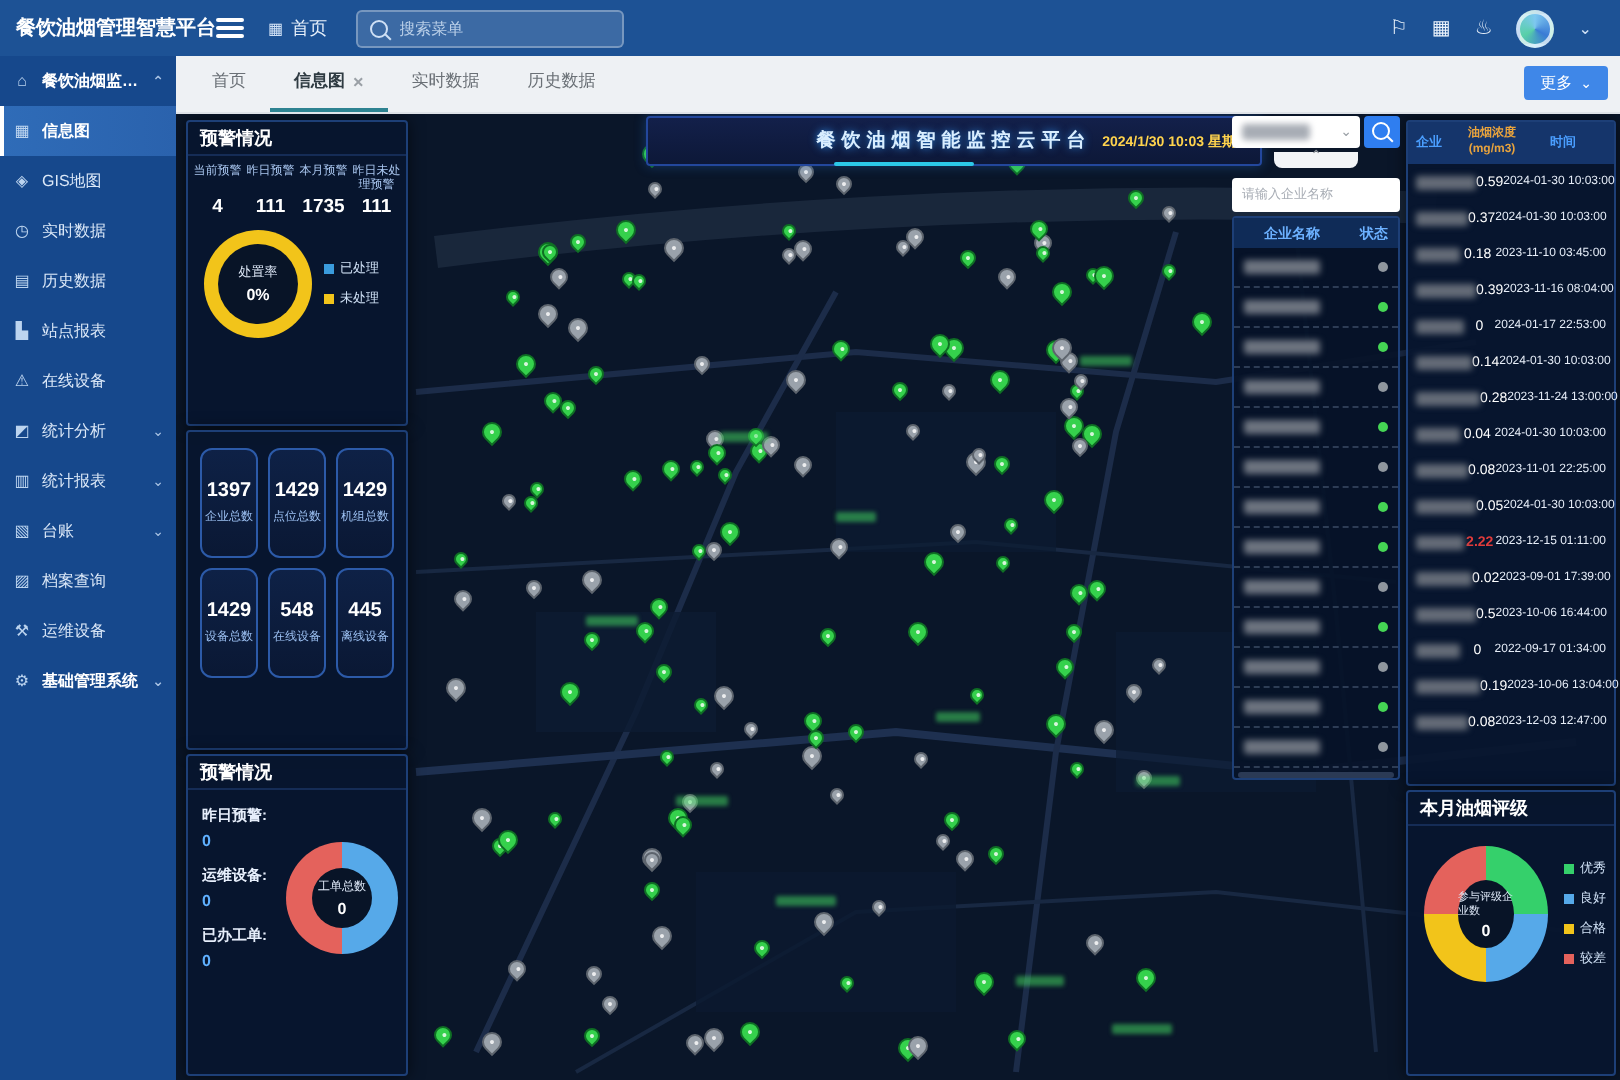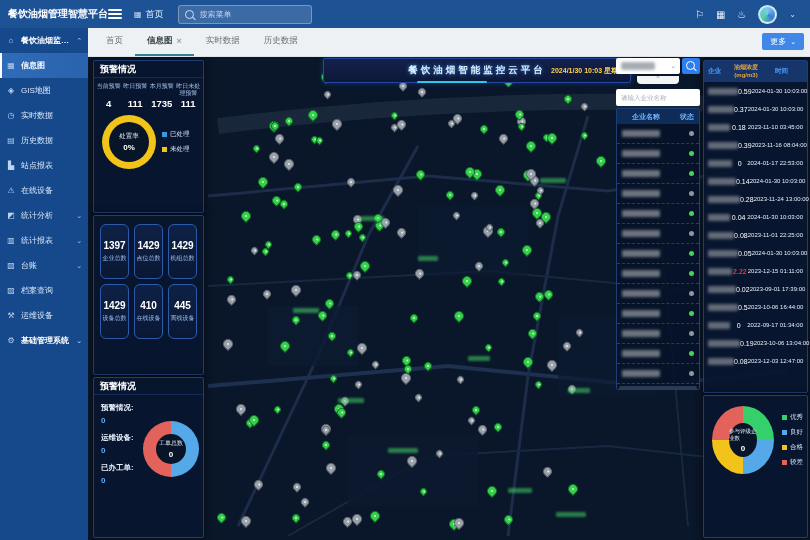--- a/index.html
+++ b/index.html
@@ -488,36 +488,36 @@
           </div>
           <div class="d-tile">
             <span class="d-val">1429</span>
             <span class="d-lab">机组总数</span>
           </div>
           <div class="d-tile">
             <span class="d-val">1429</span>
             <span class="d-lab">设备总数</span>
           </div>
           <div class="d-tile">
-            <span class="d-val">410</span>
+            <span class="d-val">548</span>
             <span class="d-lab">在线设备</span>
           </div>
           <div class="d-tile">
             <span class="d-val">445</span>
             <span class="d-lab">离线设备</span>
           </div>
         </div>
     </section>
 
     <section class="panel work">
       <div class="p-title">预警情况</div>
       <div class="wo-body">
         <div class="wo-stats" id="woStats">
             <div>
-              <div class="wo-lab">预警情况:</div>
+              <div class="wo-lab">昨日预警:</div>
               <div class="wo-val">0</div>
             </div>
             <div>
               <div class="wo-lab">运维设备:</div>
               <div class="wo-val">0</div>
             </div>
             <div>
               <div class="wo-lab">已办工单:</div>
               <div class="wo-val">0</div>
             </div>
@@ -694,20 +694,21 @@
           </div>
           <div class="rt-row">
             <span class="rt-blur" style="width:26px"></span>
             <span class="rt-val">0.08</span>
             <span class="rt-time">2023-12-03 12:47:00</span>
           </div>
         </div>
     </section>
 
     <section class="panel rating">
+      <div class="p-title">本月油烟评级</div>
       <div class="rg-body">
         <div class="donut" id="rateDonut" style="width: 68px; height: 68px; background: conic-gradient(rgb(53, 208, 107) 0deg, rgb(53, 208, 107) 25%, rgb(86, 169, 233) 25%, rgb(86, 169, 233) 50%, rgb(242, 196, 26) 50%, rgb(242, 196, 26) 75%, rgb(228, 98, 92) 75%, rgb(228, 98, 92) 100%);">
           <div class="hole" style="inset:17px;">
             <span class="hl" style="font-size:5.5px;">参与评级企业数</span>
             <span class="hv">0</span>
           </div>
         </div>
         <div class="legend" id="rateLegend">
             <div class="leg-it">
               <span class="leg-sq" style="background:#35d06b"></span>

